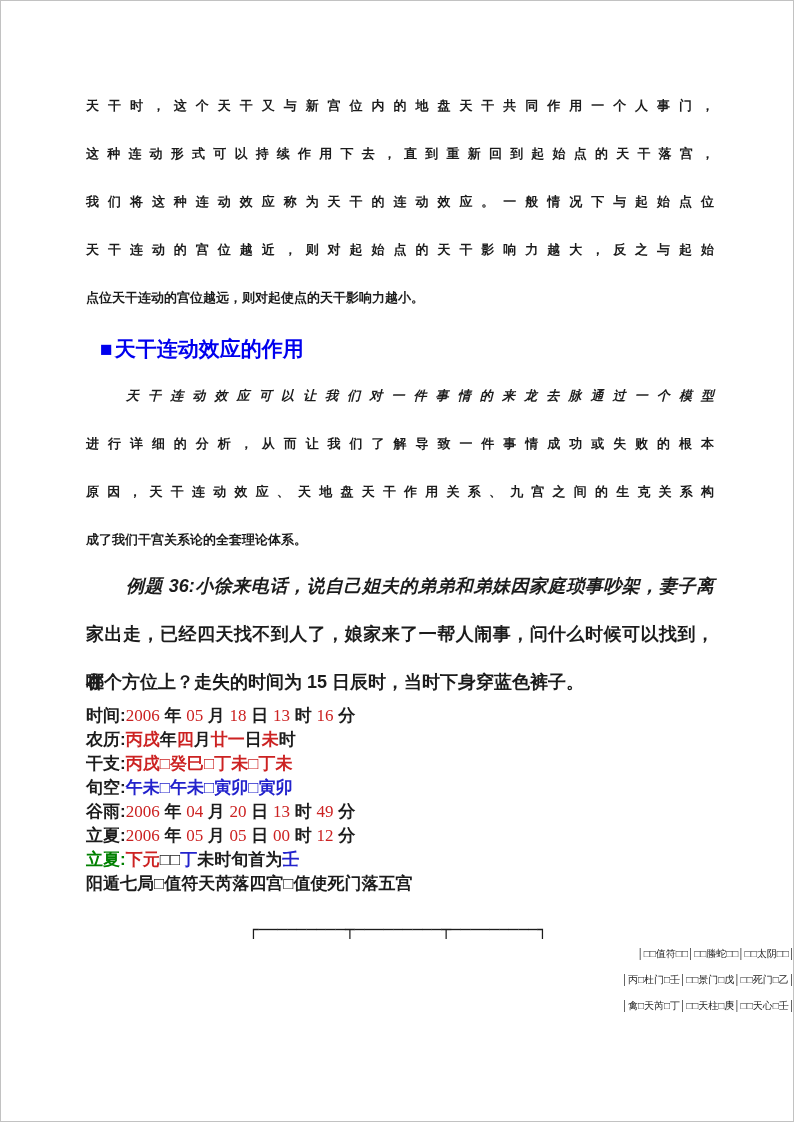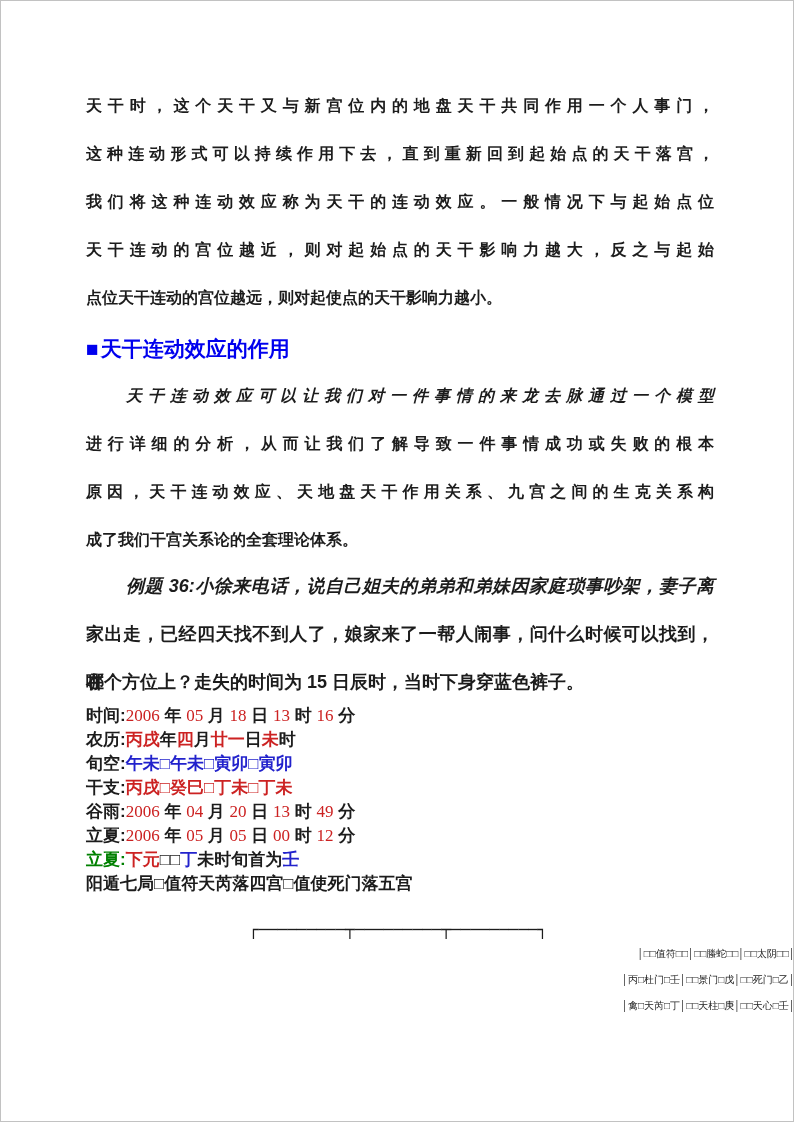--- a/index.html
+++ b/index.html
@@ -10,28 +10,28 @@
     background:#ffffff;
     border:1px solid #c2c2c2;
     box-sizing:border-box;
     font-family:"Liberation Sans", sans-serif;
     color:#1c1c1c;
     overflow:hidden;
   }
   .para{position:absolute;left:85px;width:628px;}
   .bline{
     height:48px;line-height:48px;
-    font-size:16px;font-weight:700;
+    font-size:13px;font-weight:700;
     white-space:normal;
   }
   .jline{text-align:justify;text-align-last:justify;}
   .indent{text-indent:40px;font-style:italic;}
   .ex .bline{font-size:18px;}
   .heading{
-    position:absolute;left:85px;top:324px;width:628px;
+    position:absolute;left:99px;top:324px;width:628px;
     height:48px;line-height:48px;
     font-size:21px;font-weight:700;color:#0000ee;
   }
   .heading .bullet{display:inline-block;margin-right:2px;}
   .info{position:absolute;left:85px;top:703px;width:640px;}
   .info-line{height:24px;line-height:24px;font-size:17px;font-weight:700;white-space:nowrap;}
   .info-label{font-weight:700;color:#1c1c1c;}
   .c-red{color:#cc2222;}
   .c-blue{color:#2222cc;}
   .f-num{font-family:"Liberation Serif", serif;font-weight:400;text-align:center;}
@@ -86,24 +86,24 @@
   </div>
 
   <div class="info">
     <div class="info-line">
       <span class="info-label">时间:</span><span><span class="c-red f-num">2006</span><span> 年 </span><span class="c-red f-num">05</span><span> 月 </span><span class="c-red f-num">18</span><span> 日 </span><span class="c-red f-num">13</span><span> 时 </span><span class="c-red f-num">16</span><span> 分</span></span>
     </div>
     <div class="info-line">
       <span class="info-label">农历:</span><span><span class="c-red">丙戌</span><span>年</span><span class="c-red">四</span><span>月</span><span class="c-red">廿一</span><span>日</span><span class="c-red">未</span><span>时</span></span>
     </div>
     <div class="info-line">
-      <span class="info-label">旬空:</span><span><span class="c-blue">午未□午未□寅卯□寅卯</span></span>
+      <span class="info-label">干支:</span><span><span class="c-red">丙戌□癸巳□丁未□丁未</span></span>
     </div>
     <div class="info-line">
-      <span class="info-label">干支:</span><span><span class="c-red">丙戌□癸巳□丁未□丁未</span></span>
+      <span class="info-label">旬空:</span><span><span class="c-blue">午未□午未□寅卯□寅卯</span></span>
     </div>
     <div class="info-line">
       <span class="info-label">谷雨:</span><span><span class="c-red f-num">2006</span><span> 年 </span><span class="c-red f-num">04</span><span> 月 </span><span class="c-red f-num">20</span><span> 日 </span><span class="c-red f-num">13</span><span> 时 </span><span class="c-red f-num">49</span><span> 分</span></span>
     </div>
     <div class="info-line">
       <span class="info-label">立夏:</span><span><span class="c-red f-num">2006</span><span> 年 </span><span class="c-red f-num">05</span><span> 月 </span><span class="c-red f-num">05</span><span> 日 </span><span class="c-red f-num">00</span><span> 时 </span><span class="c-red f-num">12</span><span> 分</span></span>
     </div>
     <div class="info-line">
       <span class="info-label" style="color: rgb(0, 128, 0);">立夏:</span><span><span class="c-red">下元</span><span>□□</span><span class="c-blue">丁</span><span>未时旬首为</span><span class="c-blue">壬</span></span>
     </div>

